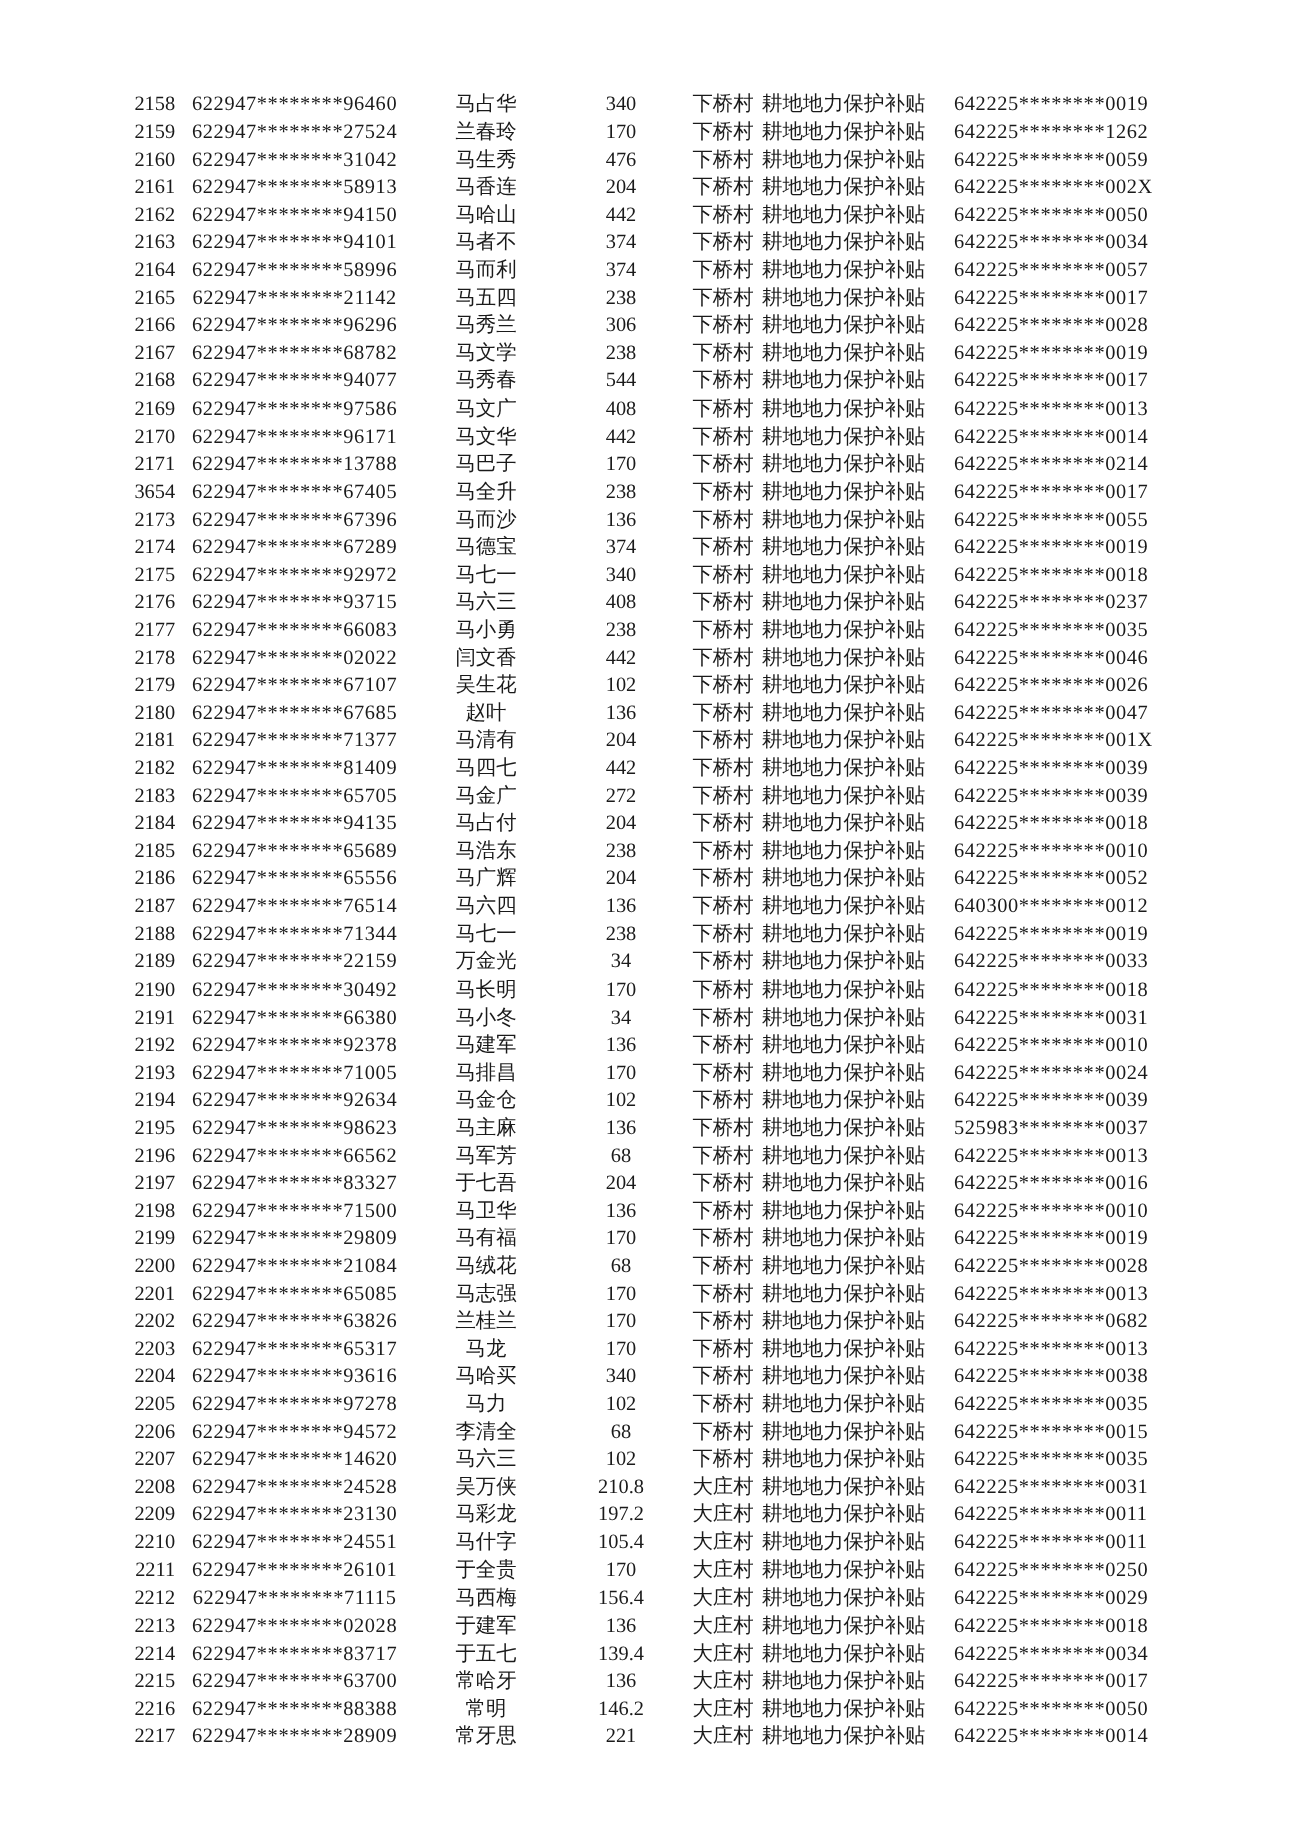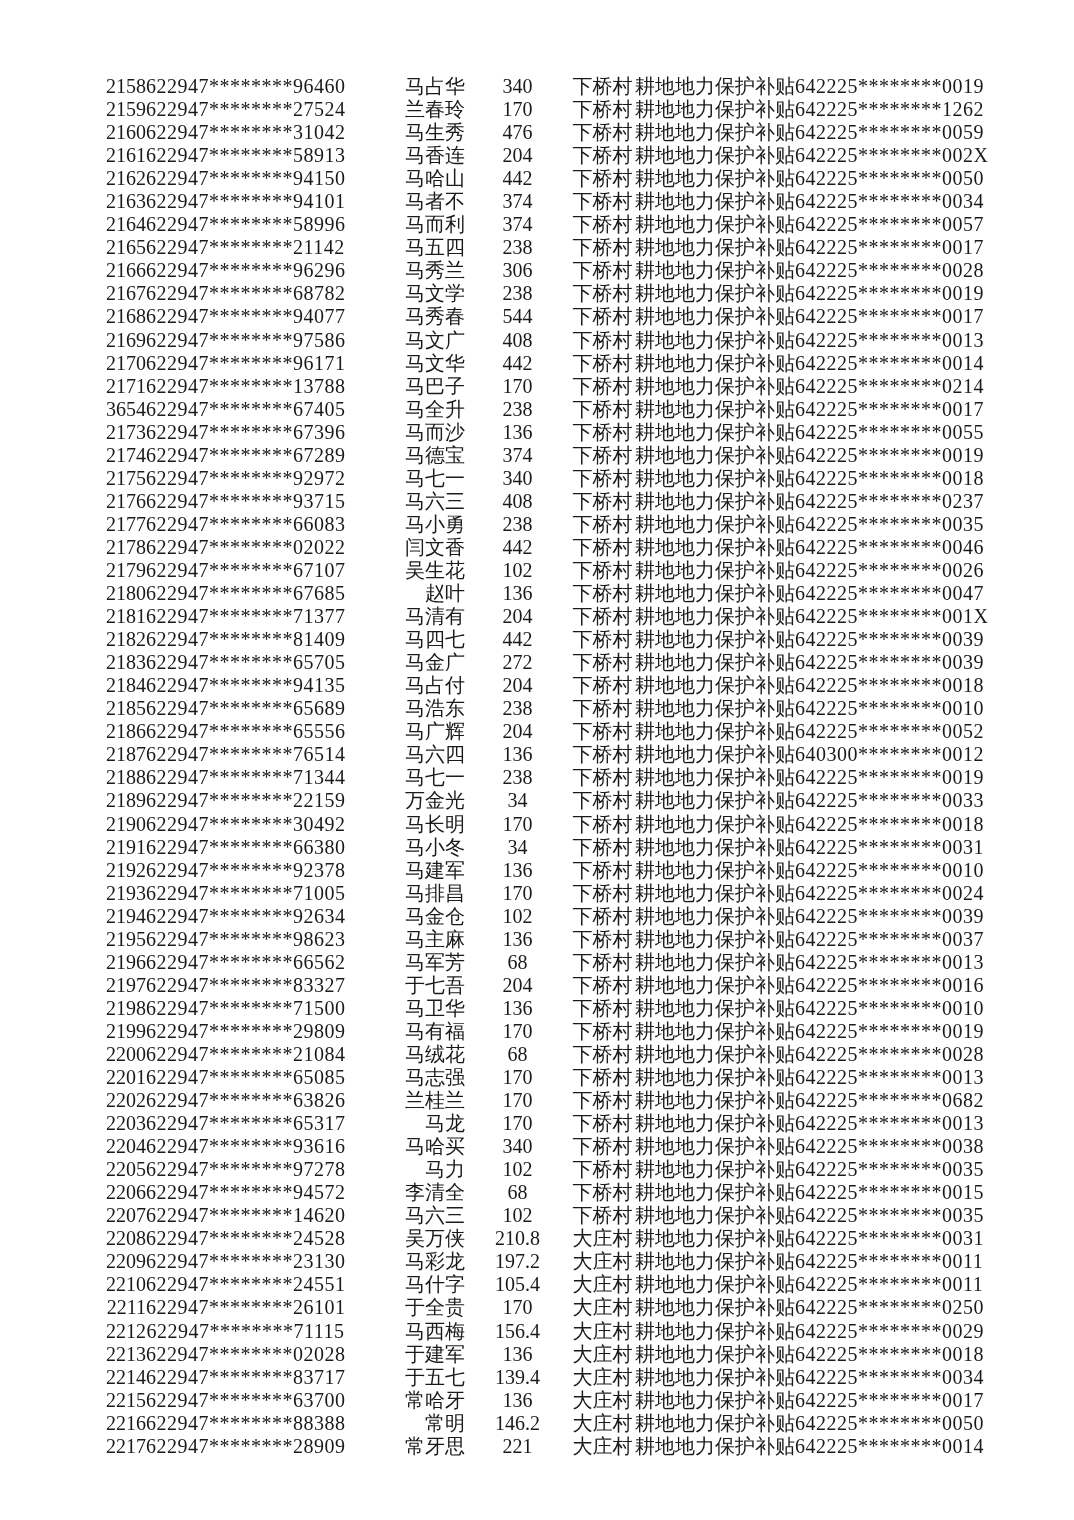--- a/index.html
+++ b/index.html
@@ -19,27 +19,27 @@
   .subsidy-table {
     position: absolute;
     left: 0;
     top: 75px;
     width: 1074px;
   }
   .t-row {
     display: flex;
     height: 23.05px;
     align-items: center;
-    font-size: 20px;
+    font-size: 17px;
     line-height: 23.05px;
     white-space: nowrap;
   }
   .c-seq     { width: 146px; text-align: right;  }
   .c-id      { width: 199px; text-align: center; letter-spacing: 0.5px; }
-  .c-name    { width: 120px; text-align: right; }
+  .c-name    { width: 120px; text-align: center; }
   .c-amount  { width: 105px; text-align: center; }
   .c-village { width: 65px;  text-align: center; }
   .c-subsidy { width: 160px; text-align: left; }
   .c-account { width: 180px; text-align: left; letter-spacing: 0.5px; }
 </style>
 </head>
 <body>
 
 <div class="page">
   <div class="subsidy-table">
@@ -377,21 +377,21 @@
         <div class="c-subsidy">耕地地力保护补贴</div>
         <div class="c-account">642225********0039</div>
       </div>
       <div class="t-row">
         <div class="c-seq">2195</div>
         <div class="c-id">622947********98623</div>
         <div class="c-name">马主麻</div>
         <div class="c-amount">136</div>
         <div class="c-village">下桥村</div>
         <div class="c-subsidy">耕地地力保护补贴</div>
-        <div class="c-account">642225********0037</div>
+        <div class="c-account">525983********0037</div>
       </div>
       <div class="t-row">
         <div class="c-seq">2196</div>
         <div class="c-id">622947********66562</div>
         <div class="c-name">马军芳</div>
         <div class="c-amount">68</div>
         <div class="c-village">下桥村</div>
         <div class="c-subsidy">耕地地力保护补贴</div>
         <div class="c-account">642225********0013</div>
       </div>

